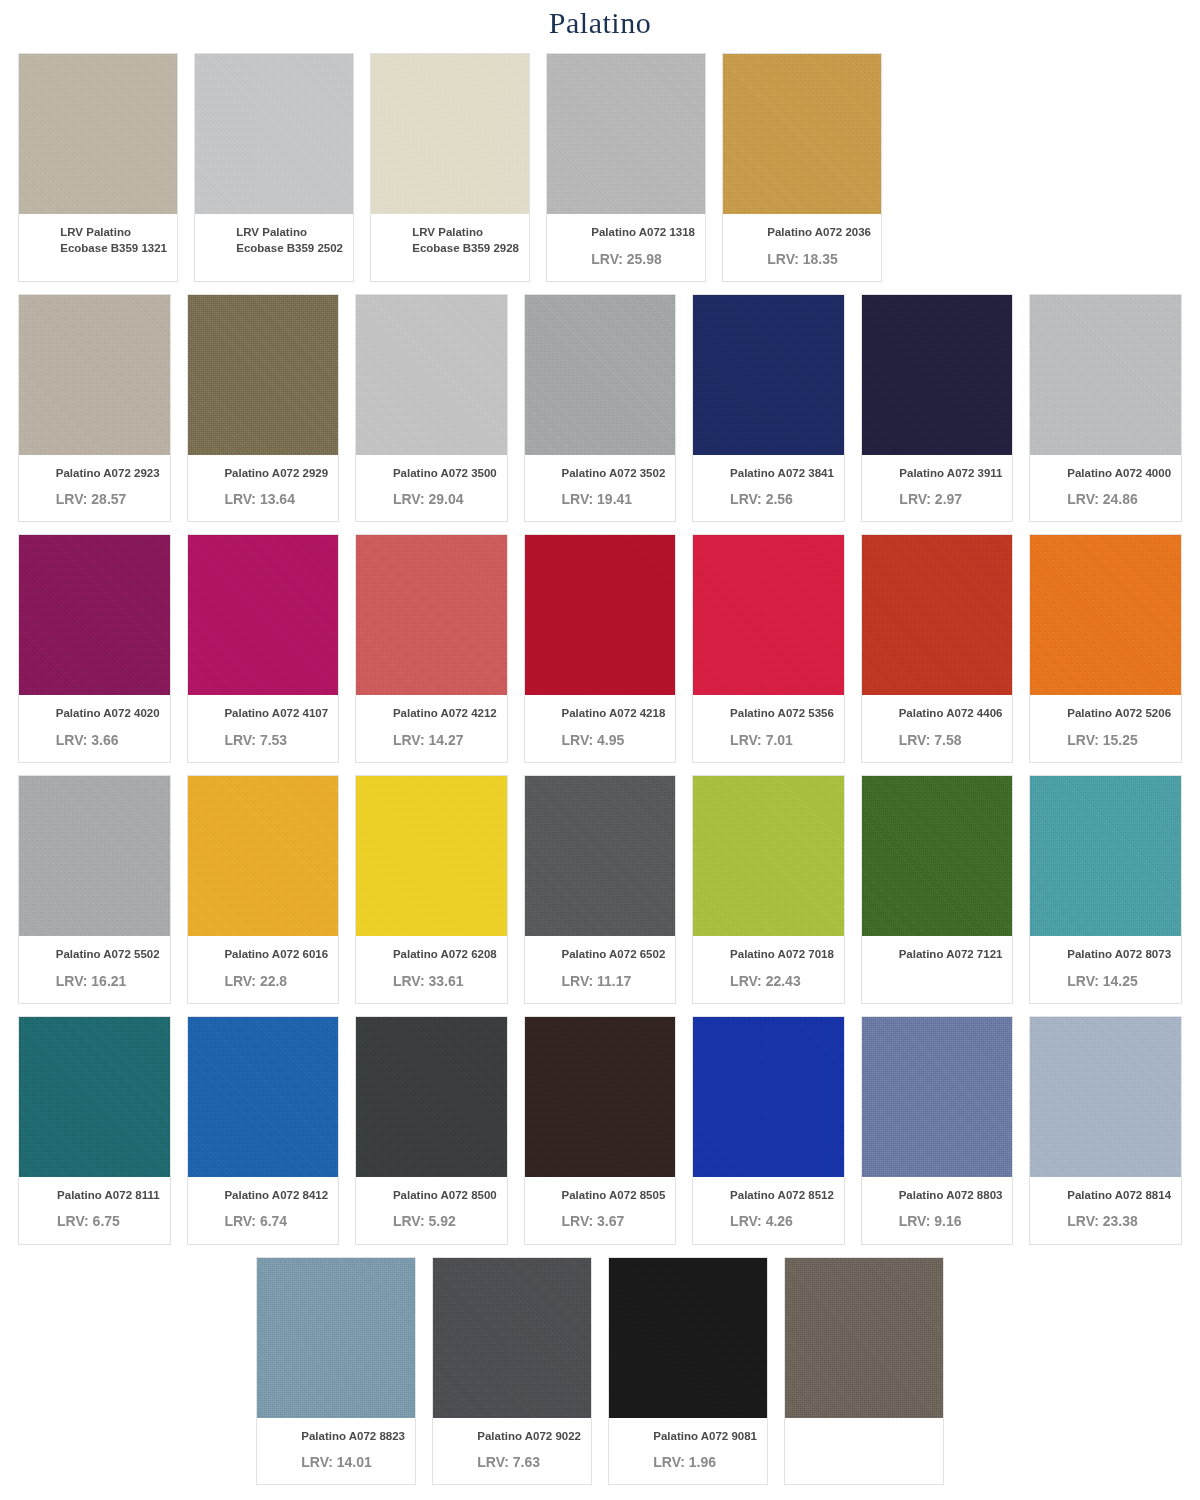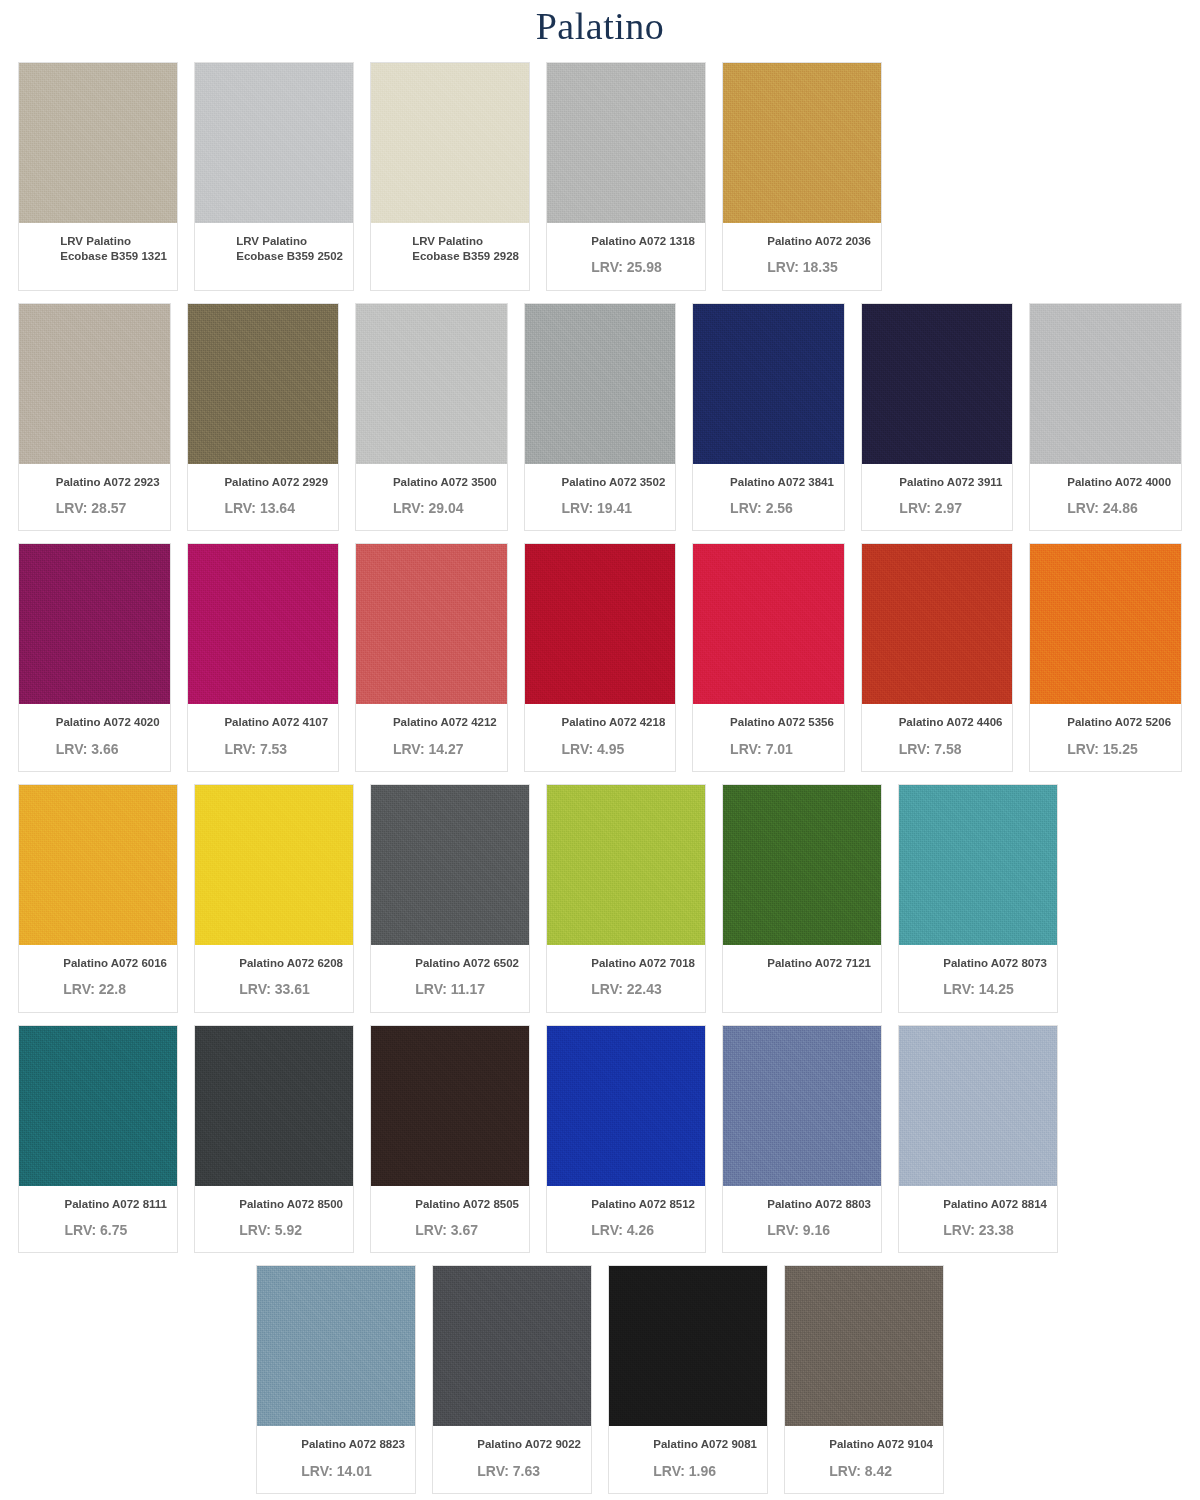--- a/index.html
+++ b/index.html
@@ -17,21 +17,21 @@
   }
 
   .page {
     width: 1200px;
     padding: 0;
   }
 
   .page-title {
     text-align: center;
     font-family: "Liberation Serif", serif;
-    font-size: 38px;
+    font-size: 30px;
     font-weight: 400;
     color: #1b3252;
     letter-spacing: 0.5px;
     margin: 0;
     padding: 6px 0 14px 0;
     line-height: 1.1;
   }
 
   .grid {
     display: flex;
@@ -240,20 +240,27 @@
         <div class="card">
           <div class="swatch" style="background-color: rgb(231, 117, 30);"></div>
           <div class="meta">
             <p class="name">Palatino A072 5206</p>
             <p class="lrv">LRV: 15.25</p>
           </div>
         </div>
       </div>
       <div class="row">
         <div class="card">
+          <div class="swatch" style="background-color: rgb(169, 170, 172);"></div>
+          <div class="meta">
+            <p class="name">Palatino A072 5502</p>
+            <p class="lrv">LRV: 16.21</p>
+          </div>
+        </div>
+        <div class="card">
           <div class="swatch" style="background-color: rgb(232, 172, 44);"></div>
           <div class="meta">
             <p class="name">Palatino A072 6016</p>
             <p class="lrv">LRV: 22.8</p>
           </div>
         </div>
         <div class="card">
           <div class="swatch" style="background-color: rgb(237, 208, 40);"></div>
           <div class="meta">
             <p class="name">Palatino A072 6208</p>
@@ -290,20 +297,27 @@
       </div>
       <div class="row">
         <div class="card">
           <div class="swatch" style="background-color: rgb(31, 106, 112);"></div>
           <div class="meta">
             <p class="name">Palatino A072 8111</p>
             <p class="lrv">LRV: 6.75</p>
           </div>
         </div>
         <div class="card">
+          <div class="swatch" style="background-color: rgb(31, 99, 173);"></div>
+          <div class="meta">
+            <p class="name">Palatino A072 8412</p>
+            <p class="lrv">LRV: 6.74</p>
+          </div>
+        </div>
+        <div class="card">
           <div class="swatch" style="background-color: rgb(58, 62, 64);"></div>
           <div class="meta">
             <p class="name">Palatino A072 8500</p>
             <p class="lrv">LRV: 5.92</p>
           </div>
         </div>
         <div class="card">
           <div class="swatch" style="background-color: rgb(51, 36, 33);"></div>
           <div class="meta">
             <p class="name">Palatino A072 8505</p>
@@ -349,21 +363,17 @@
         </div>
         <div class="card">
           <div class="swatch" style="background-color: rgb(26, 26, 26);"></div>
           <div class="meta">
             <p class="name">Palatino A072 9081</p>
             <p class="lrv">LRV: 1.96</p>
           </div>
         </div>
         <div class="card">
           <div class="swatch" style="background-color: rgb(109, 100, 91);"></div>
-          <div class="meta">
-            <p class="name">Palatino A072 9104</p>
-            <p class="lrv">LRV: 8.42</p>
-          </div>
         </div>
       </div>
     </div>
 
 </div>
 
 </body></html>

